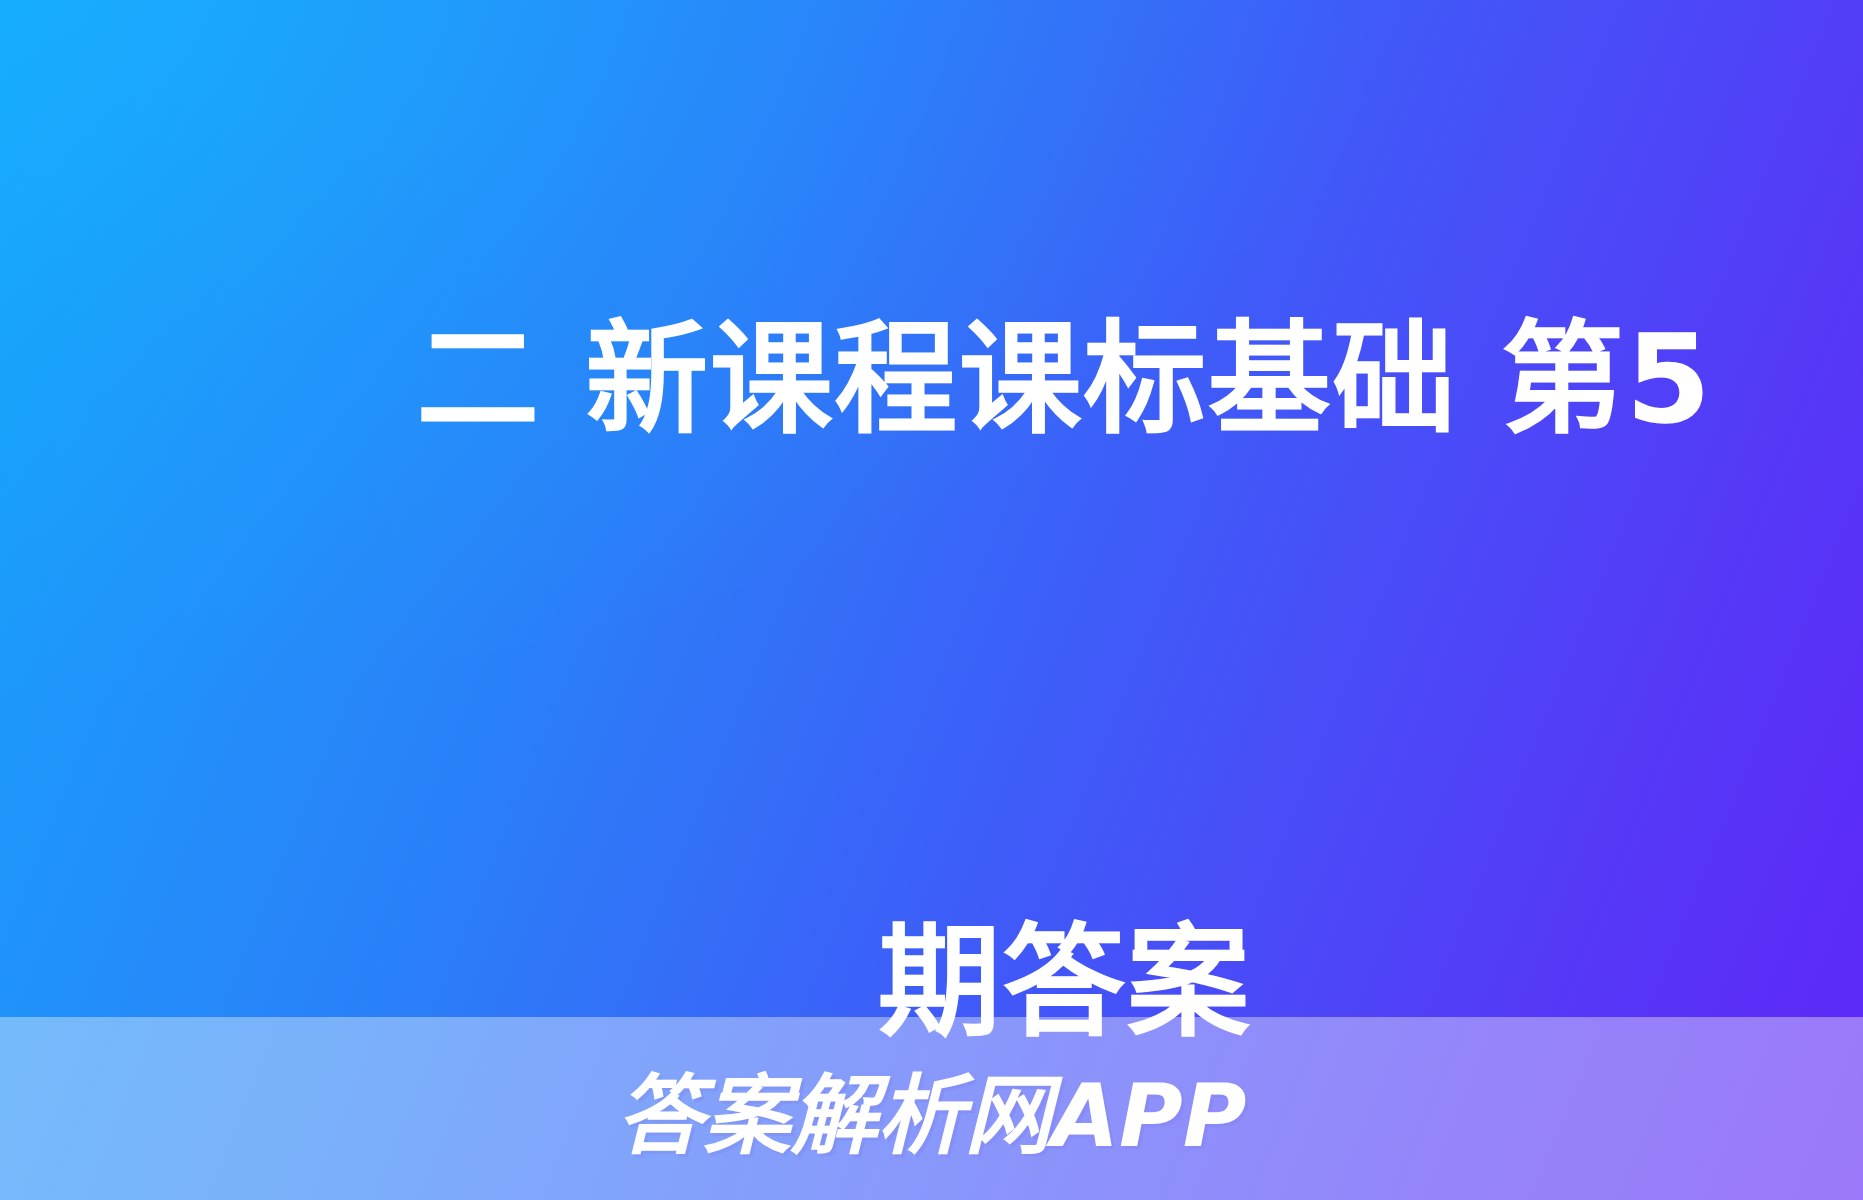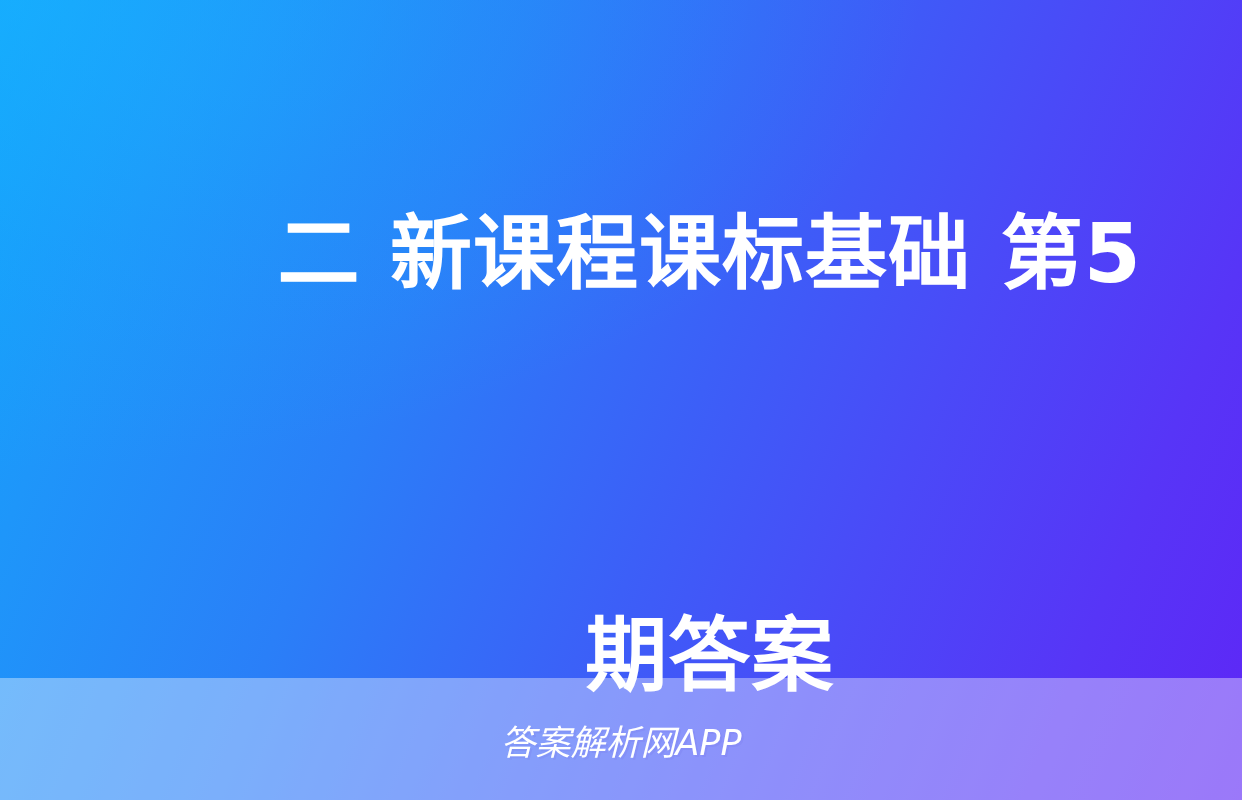--- a/index.html
+++ b/index.html
@@ -85,22 +85,22 @@
     height: 122px;
     background: rgba(255, 255, 255, 0.38);
     display: flex;
     align-items: center;
     justify-content: center;
     z-index: 3;
   }
 
   .footer-text {
     color: #ffffff;
-    font-size: 35px;
-    font-weight: 400;
+    font-size: 58px;
+    font-weight: 700;
     font-style: italic;
     letter-spacing: 0px;
     white-space: pre;
     font-family: "DejaVu Sans", "Liberation Sans", sans-serif;
     text-shadow: 2px 2px 0 rgba(120, 120, 230, 0.22);
   }
 </style>
 </head>
 <body>
 

